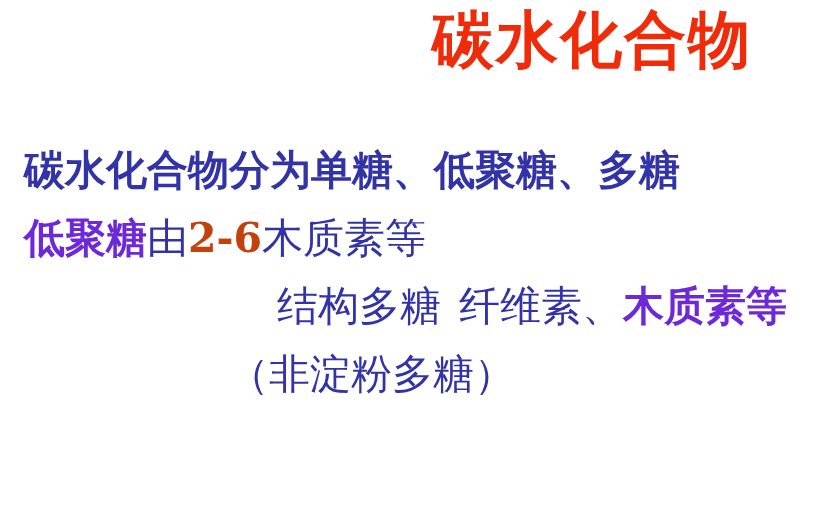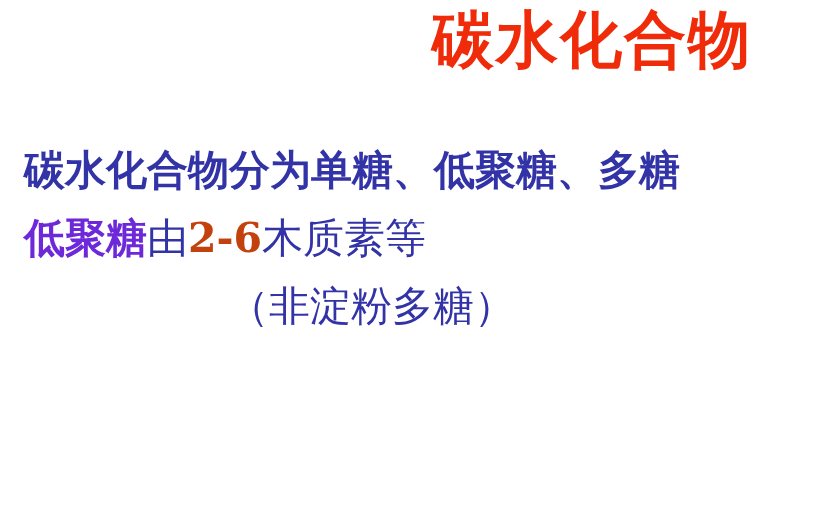--- a/index.html
+++ b/index.html
@@ -83,19 +83,22 @@
     <div class="line strong">
       <span>碳水化合物分为单糖、低聚糖、多糖</span>
     </div>
 
 
     <div class="line">
       <span class="em-red">低聚糖</span><span>由</span><span class="em-blue-bold">2-6</span><span>木质素等</span>
     </div>
 
 
+    <div class="line indent-1">
+      <span>结构多糖</span><span class="gap"></span><span>纤维素、</span><span class="em-red">木质素等</span>
+    </div>
 
     <div class="line indent-2">
       <span>（非淀粉多糖）</span>
     </div>
 
   </div>
 </div>
 
 </body></html>

